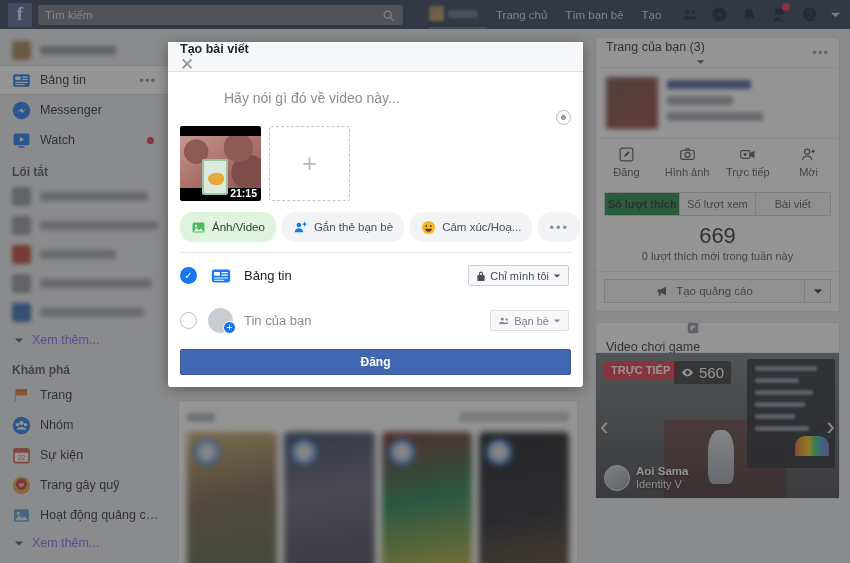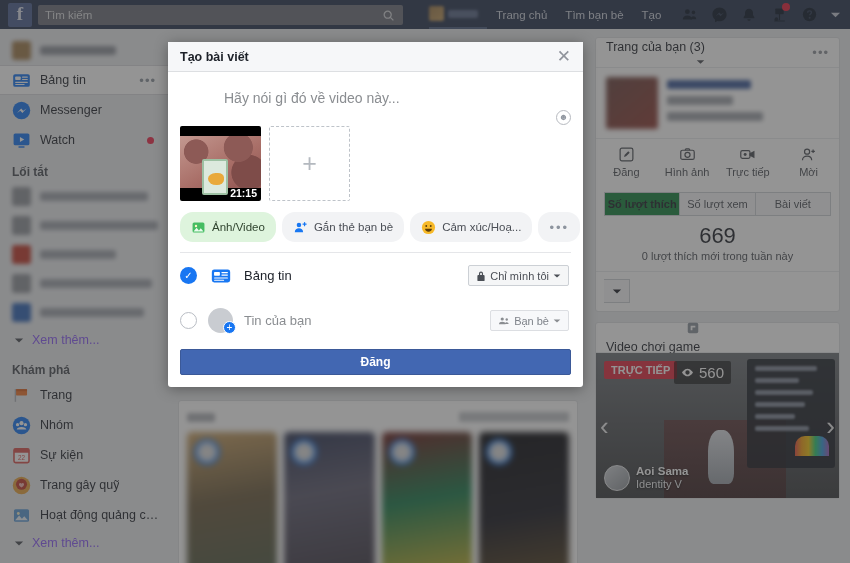--- a/index.html
+++ b/index.html
@@ -119,22 +119,23 @@
   }
 
   
   .modal {
     position: absolute; left: 168px; top: 42px; width: 415px; height: 345px;
     background: #fff; border-radius: 3px; z-index: 50;
     box-shadow: 0 2px 14px rgba(0,0,0,.35); display: flex; flex-direction: column;
   }
   .modal-head {
     height: 30px; border-bottom: 1px solid #dddfe2; display: flex;
-    align-items: center; justify-content: space-between; padding: 0 12px;
+    justify-content: space-between; padding: 0 12px;
     background: #f6f7f9;
+    flex-direction: column;
   }
   .modal-title { font-size: 12.5px; font-weight: bold; color: #1d2129; }
   .modal-close { font-size: 17px; color: #90949c; line-height: 1; cursor: pointer; }
   .modal-body { padding: 10px 12px 0 12px; flex: 1; }
   .composer { position: relative; min-height: 38px; }
   .composer-placeholder {
     font-size: 14px; color: #8a8d91; padding: 8px 0 0 44px;
   }
   .emoji-btn {
     position: absolute; right: 0; top: 28px; width: 15px; height: 15px;
@@ -613,20 +614,27 @@
       <div class="tabs">
         <div class="tab active">Số lượt thích</div>
         <div class="tab">Số lượt xem</div>
         <div class="tab">Bài viết</div>
       </div>
 
       <div class="stat-num">669</div>
       <div class="stat-sub">0 lượt thích mới trong tuần này</div>
 
       <div class="ad-wrap">
+        <div class="ad-btn">
+          <svg width="14" height="12" viewBox="0 0 24 20" fill="#4b4f56">
+            <path d="M3 7.5h5l9-5v15l-9-5H3z"></path>
+            <rect x="4.5" y="12" width="3.6" height="6" rx="1"></rect>
+          </svg>
+          <span>Tạo quảng cáo</span>
+        </div>
         <div class="ad-caret">
           <svg width="10" height="7" viewBox="0 0 12 8" fill="#1d2129">
               <path d="M1 1.6L6 6.4l5-4.8z"></path>
             </svg>
         </div>
       </div>
     </div>
 
     <div class="card">
       <div class="card-head">

